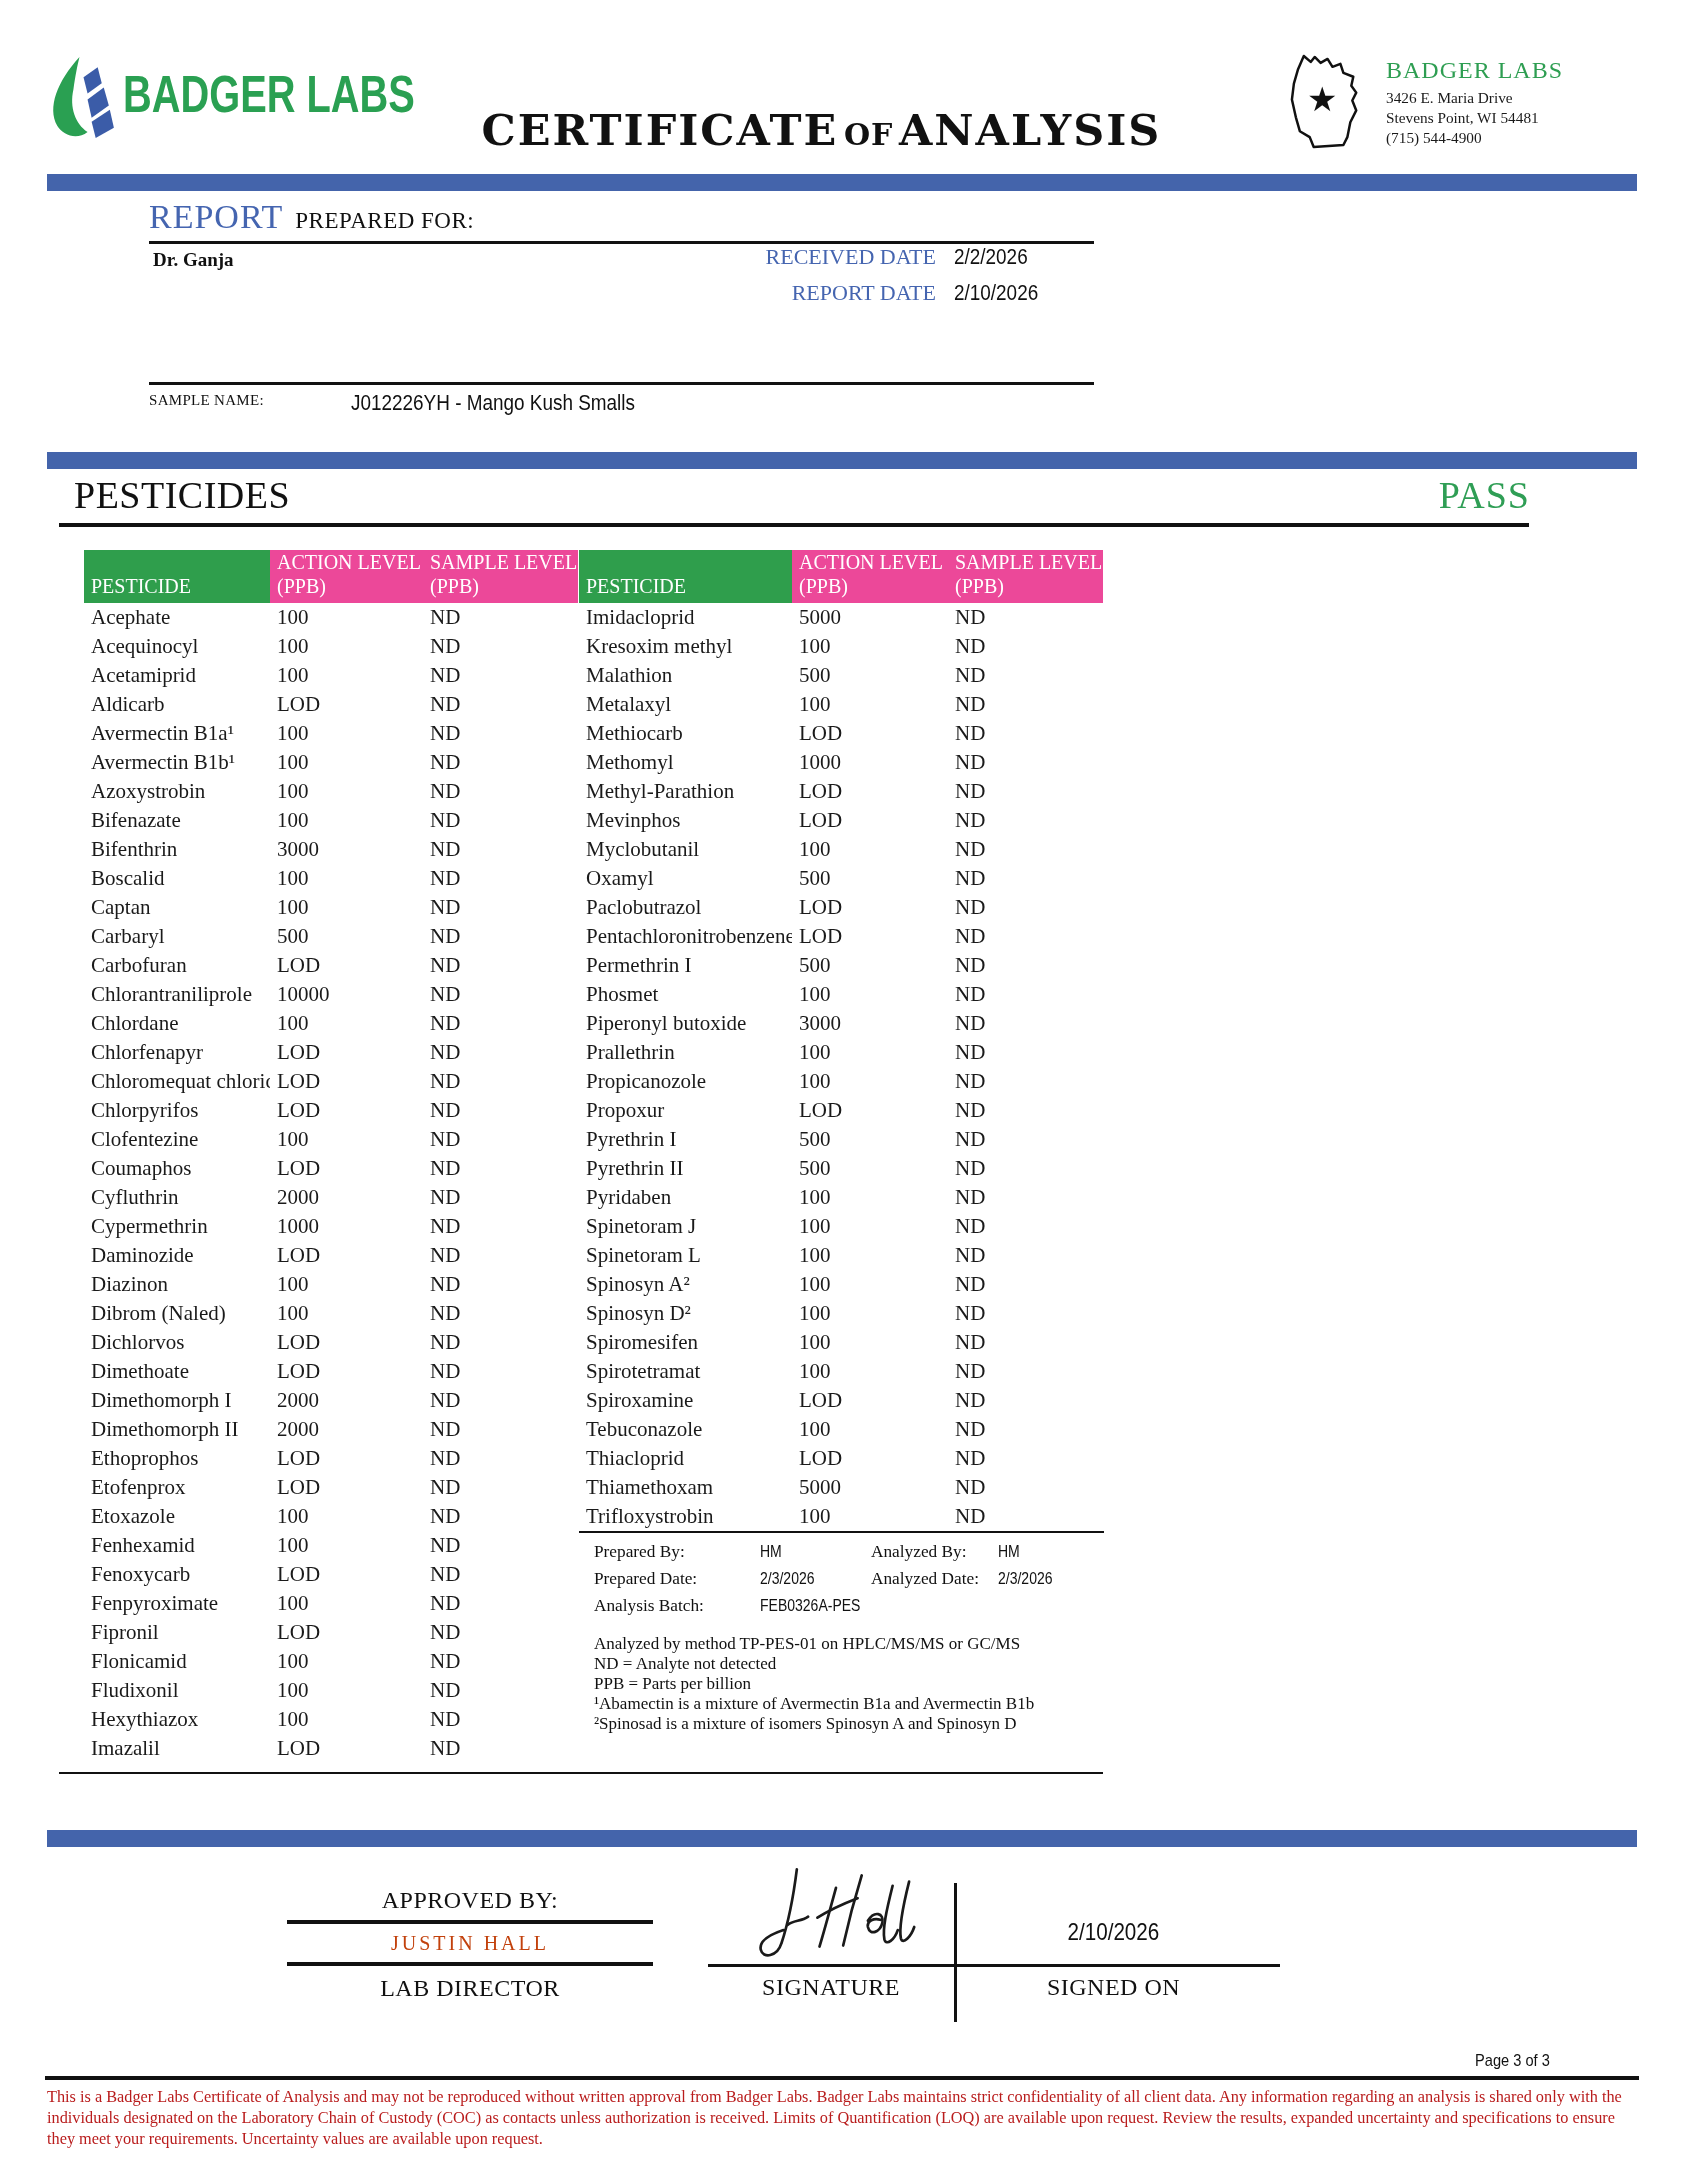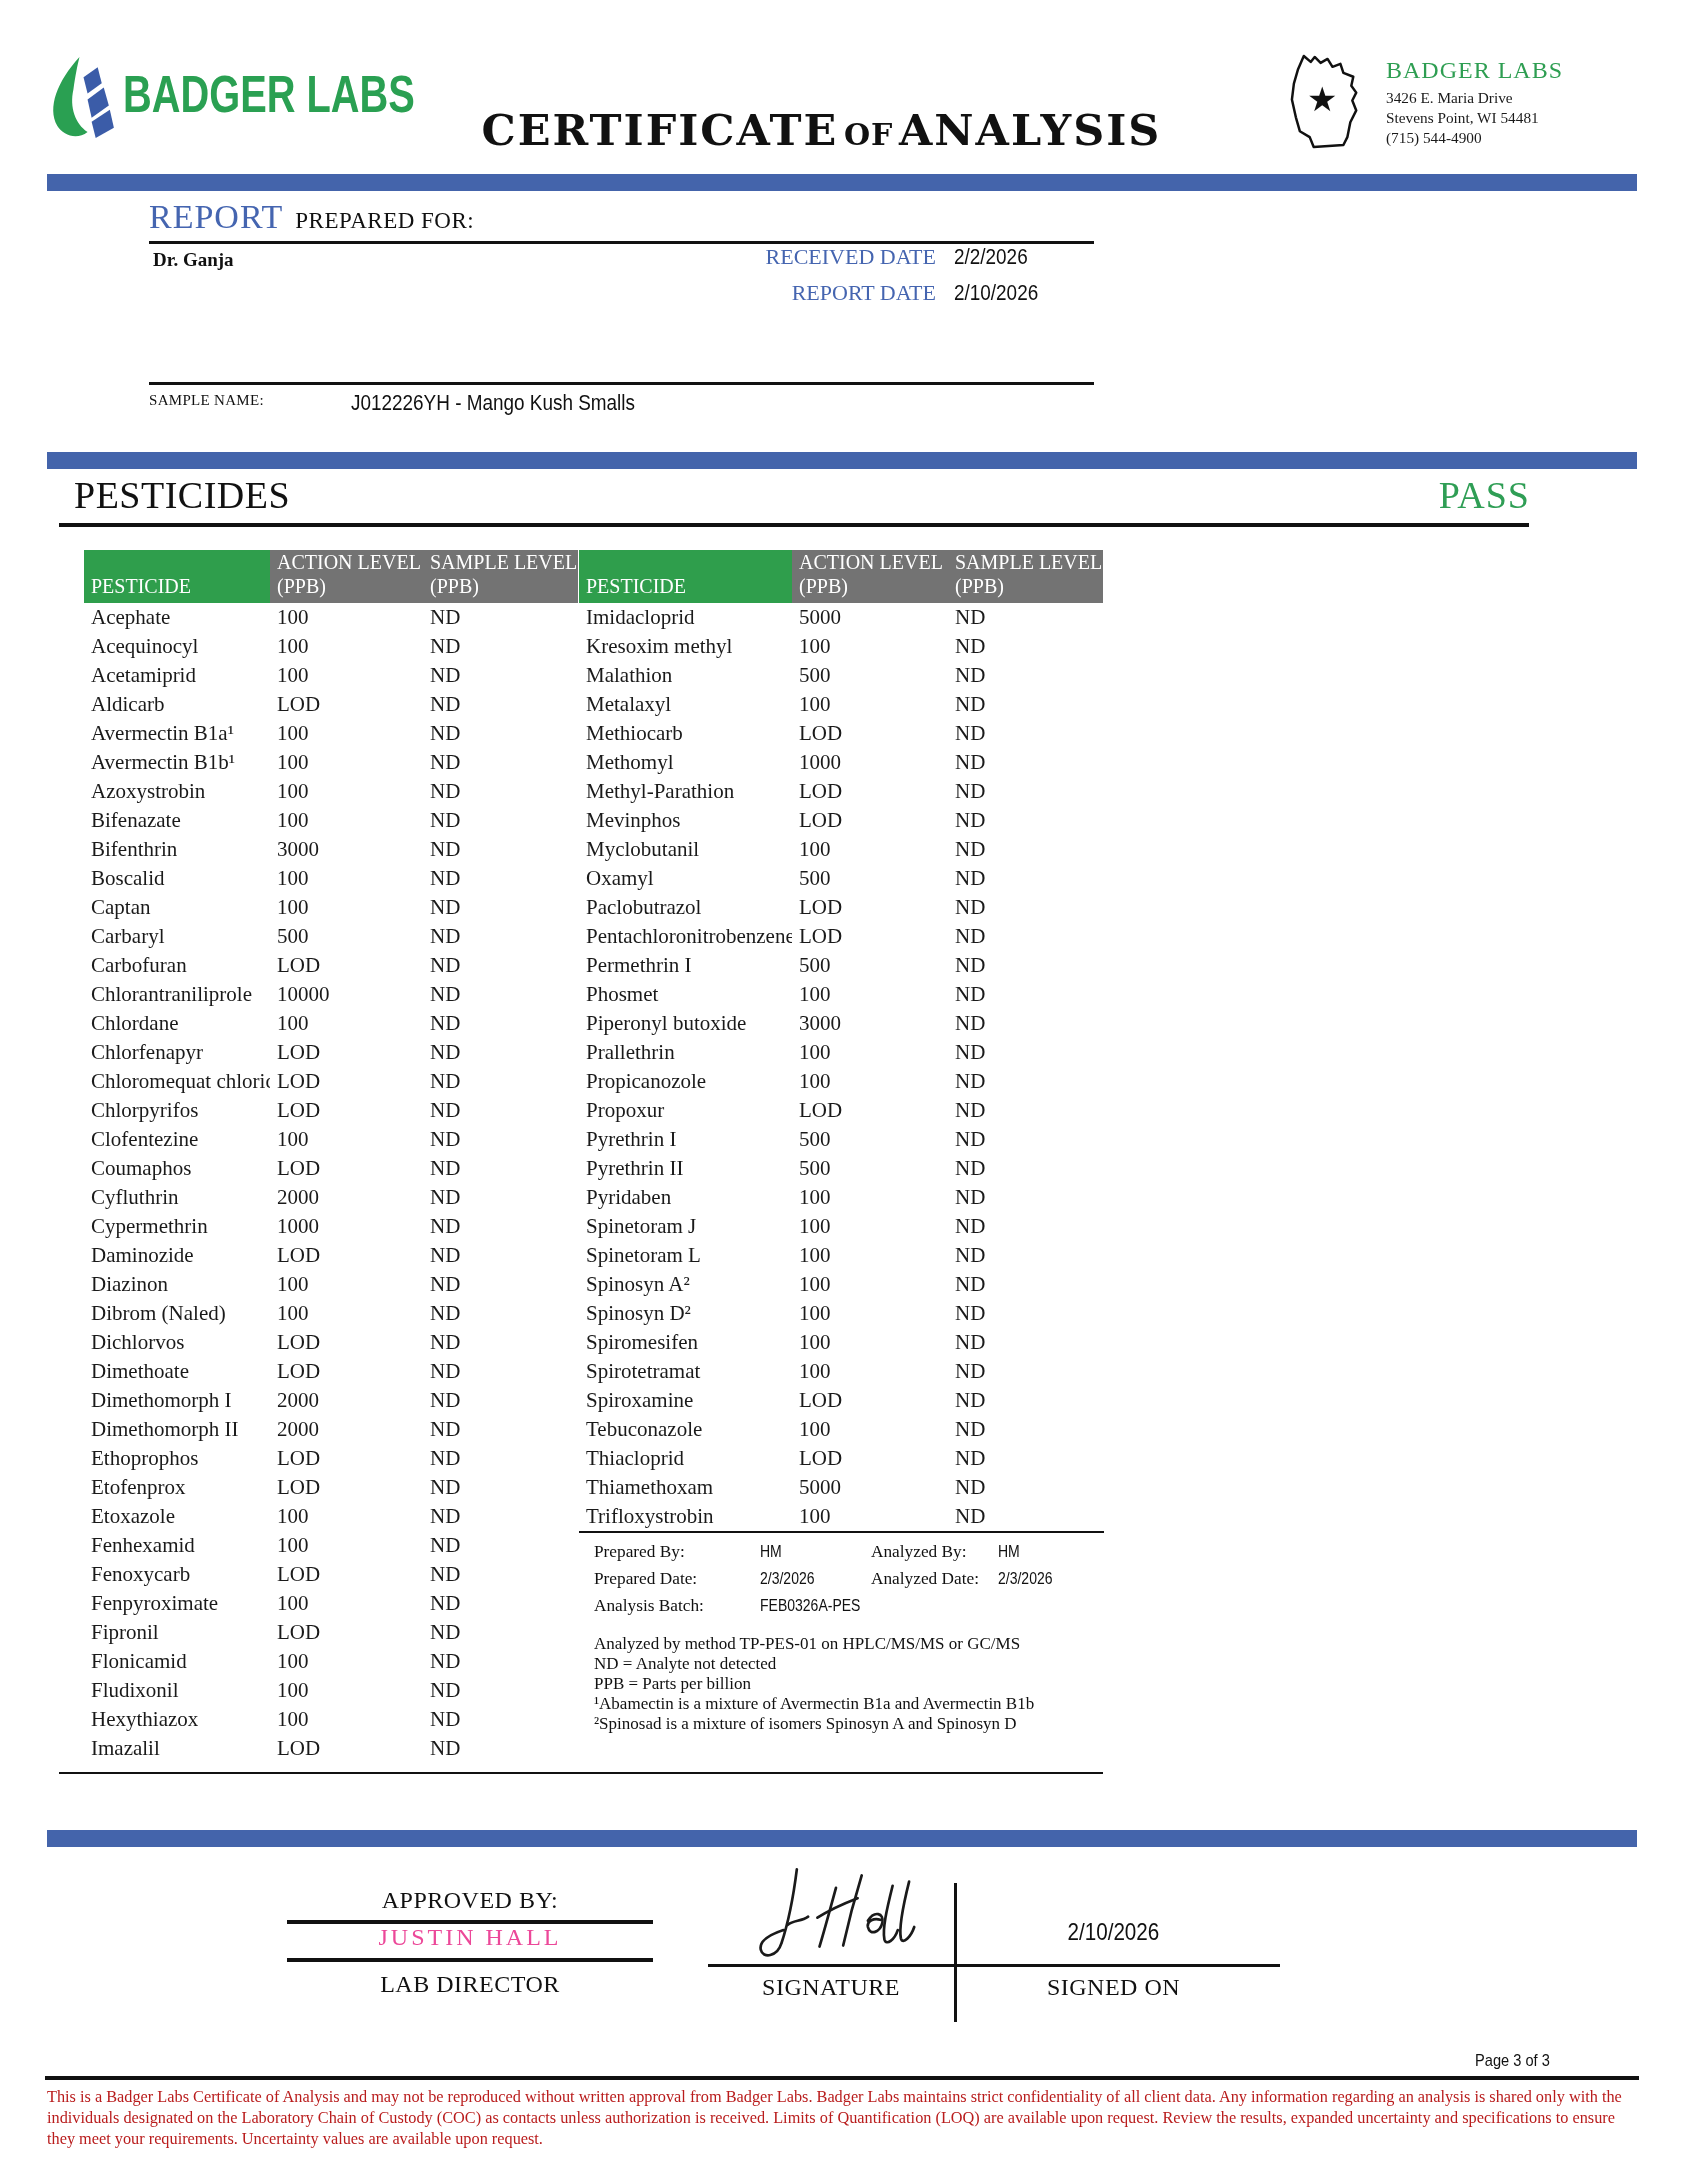--- a/index.html
+++ b/index.html
@@ -51,37 +51,37 @@
   .rule-section { left:59px; top:523px; width:1470px; height:4px; }
 
   .tcol { position:absolute; top:550px; }
   .col-left { left:84px; width:495px; }
   .col-right { left:579px; width:525px; }
   .thead { display:grid; height:53px; color:#fff; font-size:20px; }
   .col-left .thead, .col-left .trow { grid-template-columns:186px 153px 155px; }
   .col-right .thead, .col-right .trow { grid-template-columns:213px 156px 155px; }
   .th { display:flex; align-items:flex-end; padding:0 0 5px 7px; white-space:pre-line; line-height:24px; }
   .th-green { background:#2f9e4c; }
-  .th-blue { background:#737373; }
+  .th-blue { background:#ec4899; }
   .trow { display:grid; height:29px; font-size:21px; line-height:29px; color:#1a1a1a; }
   .trow span { padding-left:7px; overflow:hidden; white-space:nowrap; }
   .col-right .tbody { border-bottom:2px solid #111; }
   .rule-lefttab { left:59px; top:1772px; width:1044px; height:2px; }
 
   
   .analysis { position:absolute; left:594px; top:1542px; width:510px; display:grid;
               grid-template-columns:166px 111px 127px 106px; row-gap:7px; font-size:17.3px; }
   .analysis .av { font-size:16.3px; }
   .notes { position:absolute; left:594px; top:1634px; width:515px; font-size:17px; line-height:20px; }
 
   
   .approved-block { position:absolute; left:287px; top:1887px; width:366px; text-align:center; }
   .approved-label { font-size:24px; letter-spacing:0.5px; }
   .a-rule { height:4px; background:#111; margin-top:6px; }
-  .approver-name { font-size:24px; color:#ec4899; letter-spacing:3px; margin-top:0; }
+  .approver-name { font-size:20px; color:#c2410c; letter-spacing:3px; margin-top:8px; }
   .approver-name + .a-rule { margin-top:7px; }
   .approver-title { font-size:24px; margin-top:9px; letter-spacing:0.5px; }
 
   .sig-area { position:absolute; left:708px; top:1859px; width:574px; height:168px; }
   .sig-svg { position:absolute; left:20px; top:0; }
   .sig-line { position:absolute; left:0; top:105px; width:572px; height:3px; background:#111; }
   .sig-divider { position:absolute; left:246px; top:24px; width:3px; height:139px; background:#111; }
   .sig-label { position:absolute; left:0; top:115px; width:246px; text-align:center; font-size:24px; letter-spacing:0.5px; }
   .signed-date { position:absolute; left:257px; top:59px; width:297px; text-align:center; font-size:24px; }
   .signed-label { position:absolute; left:257px; top:115px; width:297px; text-align:center; font-size:24px; letter-spacing:0.5px; }

